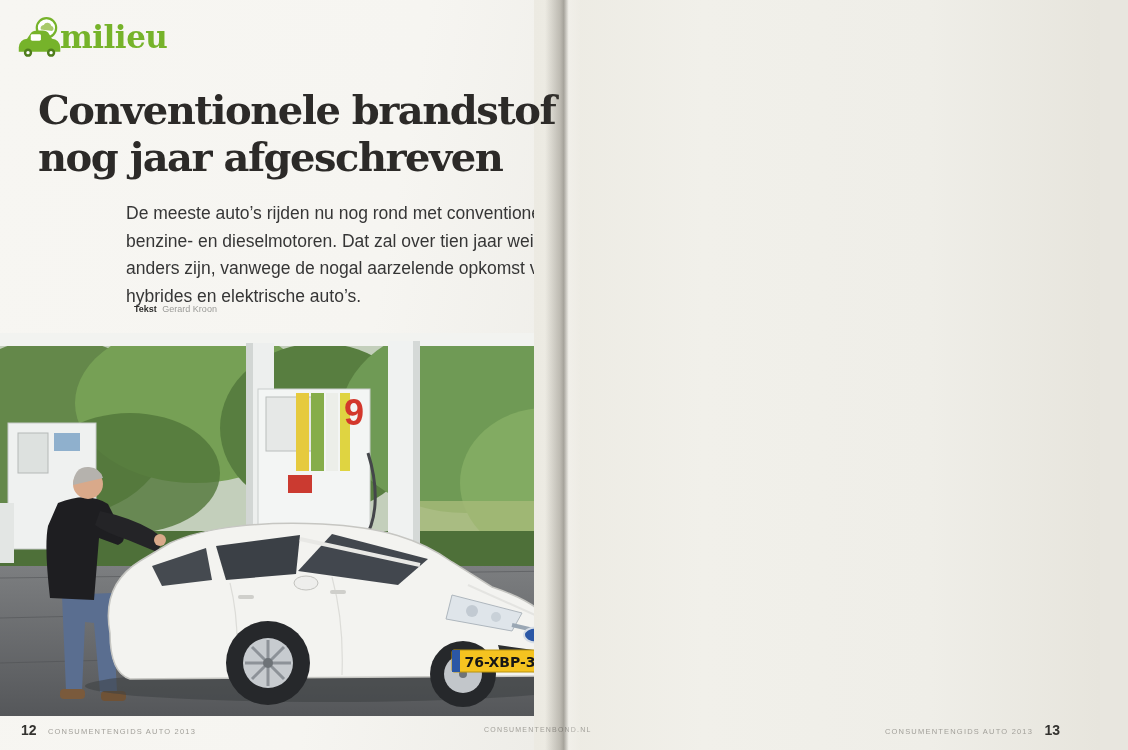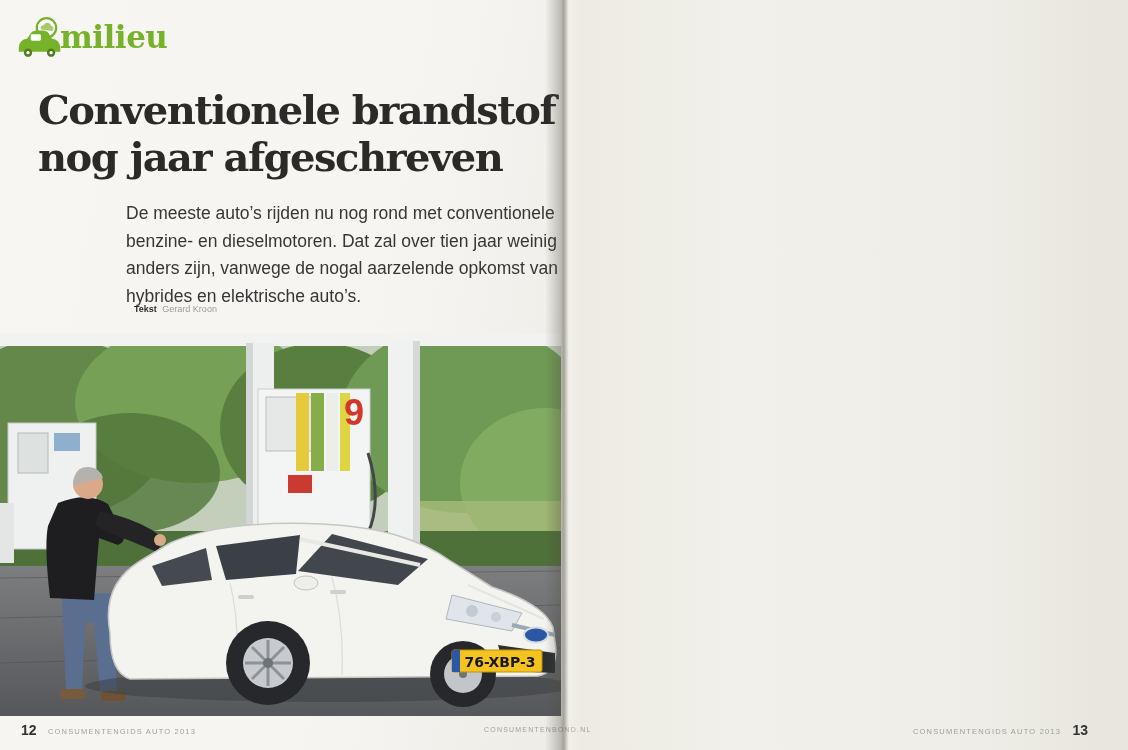--- a/index.html
+++ b/index.html
@@ -1,20 +1,20 @@
 <!DOCTYPE html>
 <html lang="nl"><head>
 <meta charset="utf-8">
 <style>
   html,body{margin:0;padding:0;background:#d8d6cf;}
   .spread{position:relative;width:1128px;height:750px;overflow:hidden;
           font-family:"Liberation Sans",sans-serif;background:#e8e6df;}
   .page{position:absolute;top:0;height:750px;}
   .page-left{left:0;width:562px;background:linear-gradient(100deg,#f7f6f2 0%,#f6f5f1 62%,#edece7 100%);}
-  .page-right{left:562px;width:566px;background:linear-gradient(90deg,#eceae2 0%,#f1f0ea 30%,#efeee8 70%,#e7e5dd 100%);}
+  .page-right{left:534px;width:566px;background:linear-gradient(90deg,#eceae2 0%,#f1f0ea 30%,#efeee8 70%,#e7e5dd 100%);}
   .spine{position:absolute;left:545px;top:0;width:36px;height:750px;z-index:6;pointer-events:none;
          background:linear-gradient(90deg,rgba(90,85,74,0) 0%,rgba(80,75,64,.30) 42%,rgba(50,46,38,.38) 52%,rgba(255,255,255,.22) 66%,rgba(90,85,74,0) 100%);}
 
   
   .logo{position:absolute;left:16px;top:14px;display:flex;align-items:center;z-index:2;}
   .logo svg{width:48px;height:46px;}
   .logo-text{font-family:"DejaVu Serif",serif;font-weight:700;font-size:31px;line-height:30px;
              color:#76b32a;margin-left:-4px;letter-spacing:-.5px;}
   .headline{position:absolute;left:38px;top:86px;margin:0;z-index:2;
             font-family:"DejaVu Serif",serif;font-weight:800;font-size:40px;line-height:47px;

